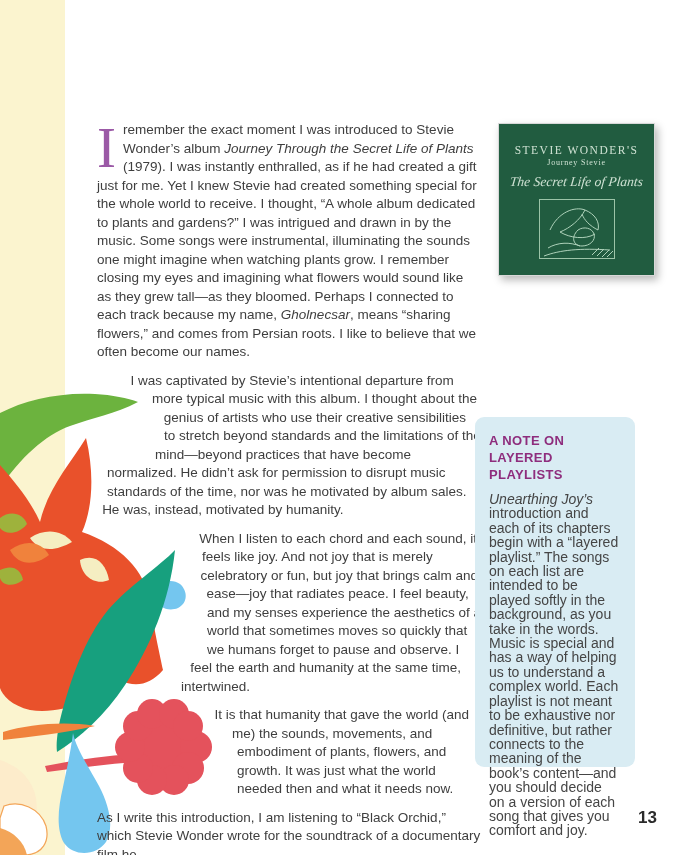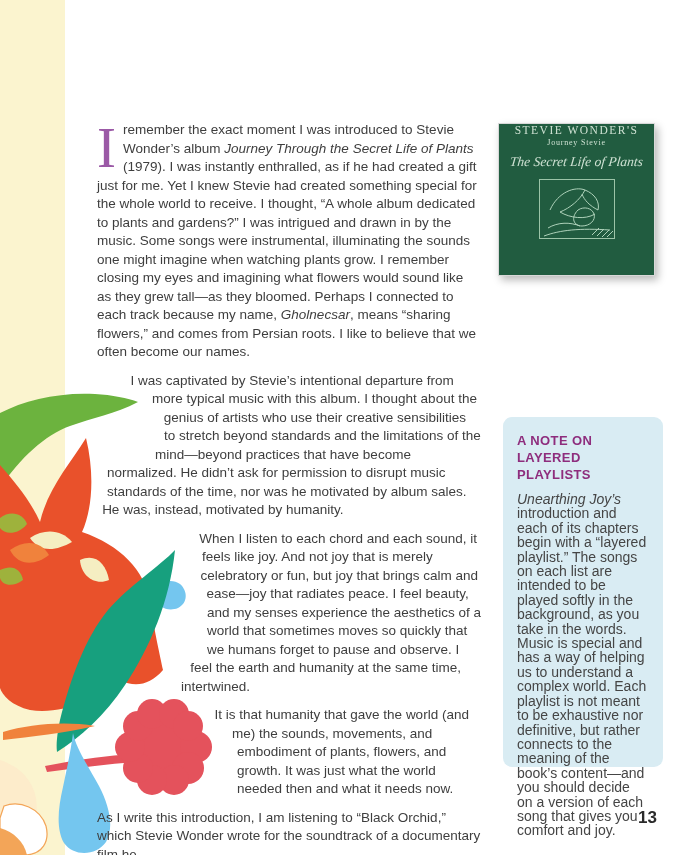--- a/index.html
+++ b/index.html
@@ -24,38 +24,38 @@
     shape-outside:polygon(0px 0px,0px 18px,33px 18px,55px 37px,67px 56px,58px 74px,8px 93px,10px 111px,5px 130px,2px 150px,100px 168px,105px 186px,100px 215px,110px 233px,110px 270px,105px 285px,72px 292px,80px 310px,85px 328px,108px 345px,133px 366px,140px 386px,140px 435px,0px 435px);
   }
   
   .album{
     position:absolute;left:498px;top:123px;width:157px;height:153px;
     background:var(--album-green);border:1px solid #d8d8d8;
     box-shadow:3px 4px 8px rgba(0,0,0,.28);box-sizing:border-box;text-align:center;
   }
   .album-artist{
     font-family:"Liberation Serif",serif;color:var(--album-text);
-    font-size:11.5px;letter-spacing:1.5px;white-space:nowrap;
+    font-size:11.5px;letter-spacing:1.5px;margin-top:20px;white-space:nowrap;
   }
   .album-sub{
     font-family:"Liberation Serif",serif;color:var(--album-text);
     font-size:8px;letter-spacing:.8px;margin-top:2px;
   }
   .album-script{
     font-family:"Liberation Serif",serif;font-style:italic;color:var(--album-text);
     font-size:13.5px;margin-top:7px;transform:skewX(-6deg);
   }
   .album-art{
     width:74px;height:58px;margin:9px auto 0 auto;border:1px solid #9cc4a8;
   }
   .album-art svg{display:block;}
   .lineart{stroke:#aed2ba;fill:none;stroke-width:1;}
   
   .sidebar{
-    position:absolute;left:503px;top:417px;width:160px;height:350px;
+    position:absolute;left:475px;top:417px;width:160px;height:350px;
     background:var(--sidebar-bg);border-radius:9px;box-sizing:border-box;
     padding:15px 14px 0 14px;
   }
   .sidebar-title{
     color:var(--sidebar-title-purple);font-weight:bold;font-size:13px;
     line-height:17px;letter-spacing:.4px;
   }
   .sidebar-body{margin-top:9px;font-size:14px;line-height:14.4px;color:#454545;}
   
   .page-num{position:absolute;left:638px;top:808px;font-size:17px;font-weight:bold;color:var(--page-number-color);}

